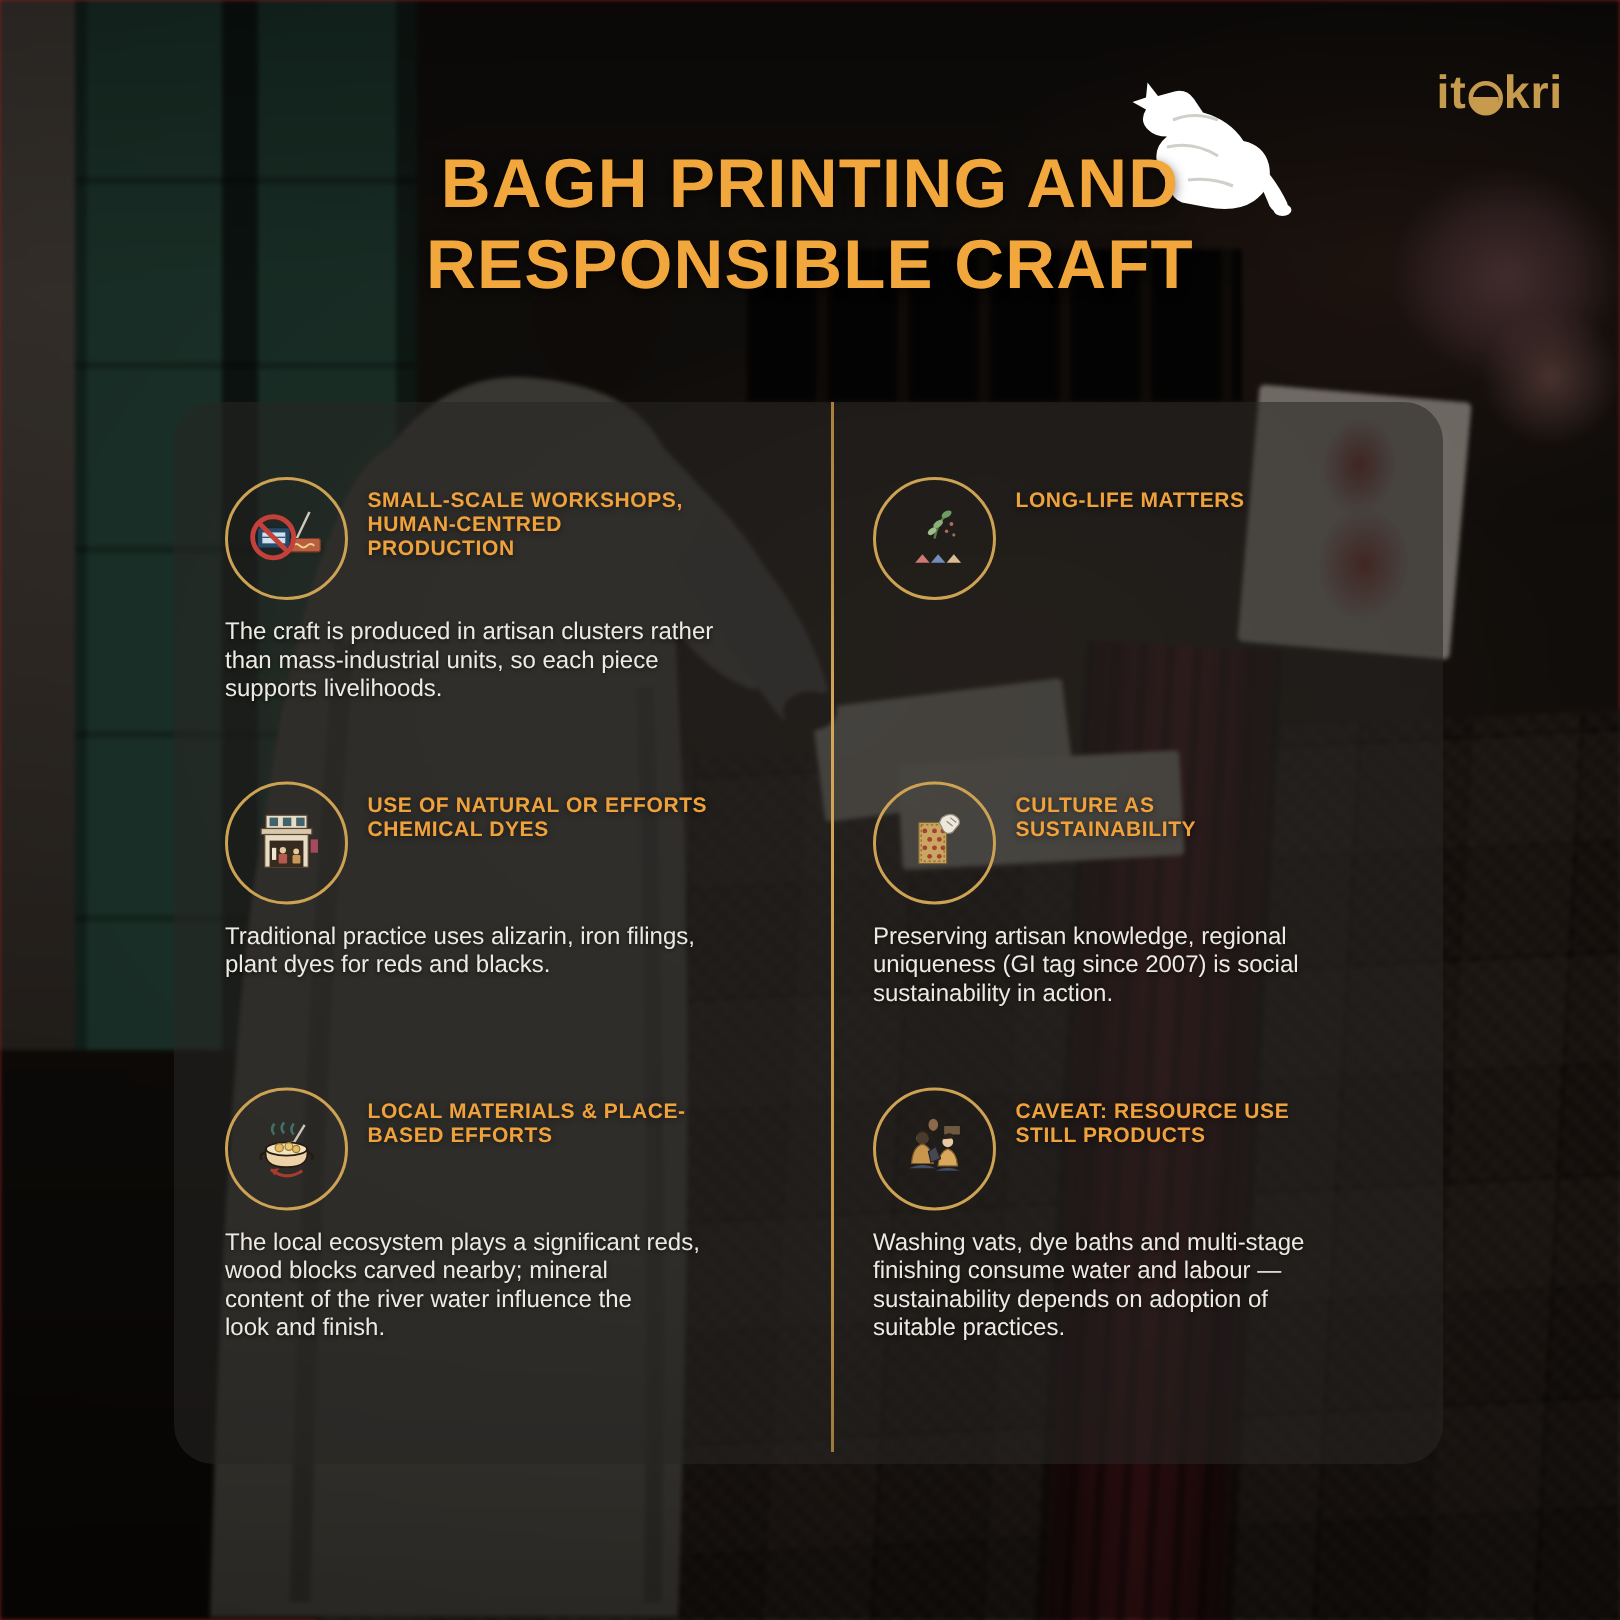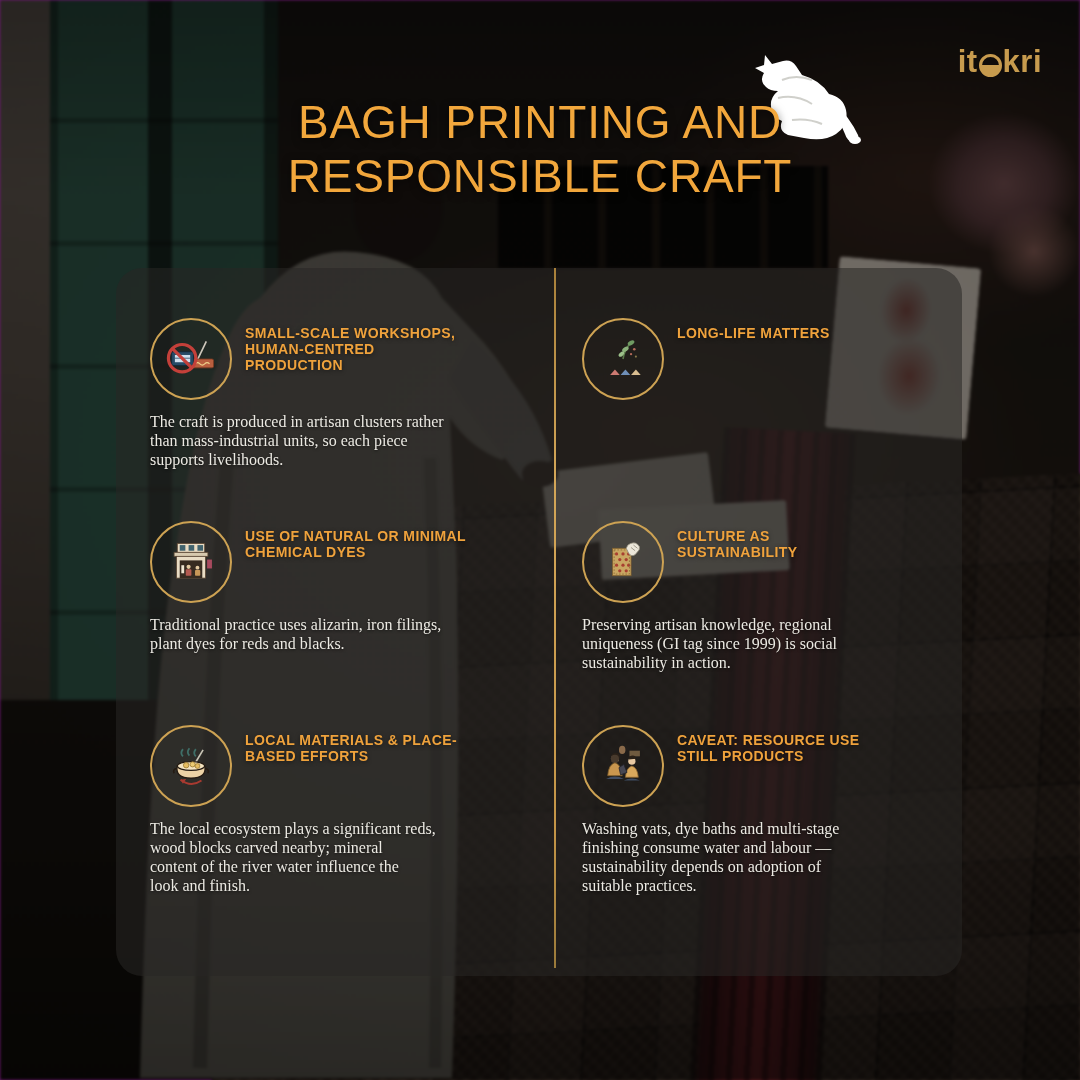--- a/index.html
+++ b/index.html
@@ -1,17 +1,17 @@
 <!DOCTYPE html>
 <html><head>
 <meta charset="utf-8">
 <style>
   html,body{margin:0;padding:0;background:#000;}
   #canvas{position:relative;width:1080px;height:1080px;overflow:hidden;
-          font-family:"Liberation Sans",sans-serif;background:#701a75;}
+          font-family:"Liberation Sans",sans-serif;background:#7f1d1d;}
 
   
   #photo{position:absolute;inset:0;filter:blur(1.5px);}
   .bg-room{position:absolute;inset:0;
     background:
       radial-gradient(430px 260px at 86% 16%, rgba(64,40,30,.75), transparent 70%),
       radial-gradient(520px 320px at 62% 40%, rgba(74,54,38,.5), transparent 72%),
       linear-gradient(180deg,#191512 0%,#1c1713 30%,#221a14 55%,#17120e 100%);}
   .bg-wall-strip{position:absolute;left:0;top:0;width:54px;height:1080px;
     background:linear-gradient(180deg,#6b625a,#554c44 35%,#352e28 75%,#201b17);}
@@ -58,41 +58,41 @@
       linear-gradient(180deg, rgba(0,0,0,.48) 0, rgba(0,0,0,.3) 18%, rgba(0,0,0,.3) 78%, rgba(0,0,0,.44) 100%),
       radial-gradient(140% 105% at 50% 42%, rgba(8,6,5,.18), rgba(5,4,3,.42));}
 
   
   #brand-logo{position:absolute;top:44px;right:38px;display:flex;align-items:center;
     color:#c79b4e;font-weight:700;font-size:31px;letter-spacing:.5px;}
   #brand-logo .logo-o{display:inline-block;width:17px;height:17px;margin:6px 1px 0;
     border:3px solid #c79b4e;border-radius:50%;
     background:linear-gradient(180deg, transparent 46%, #c79b4e 46%);}
   #page-title{position:absolute;left:130px;top:96px;width:820px;text-align:center;
-    color:#f2a73c;font-size:46px;font-weight:400;line-height:1.17;letter-spacing:.8px;
+    color:#f2a73c;font-size:46px;font-weight:700;line-height:1.17;letter-spacing:.8px;
     white-space:pre-line;text-shadow:0 2px 8px rgba(0,0,0,.55);}
   #tiger{position:absolute;left:742px;top:50px;}
 
   #content-panel{position:absolute;left:116px;top:268px;width:846px;height:708px;
     background:rgba(40,38,36,.55);border-radius:26px;}
   #column-divider{position:absolute;left:554px;top:268px;width:2px;height:700px;
     background:linear-gradient(180deg,#a8803a,#d3a658 30%,#c49547 80%,#9a7a3a);}
 
   .section{position:absolute;}
   .sec-l{left:150px;width:384px;}
   .sec-r{left:582px;width:380px;}
   .row1{top:318px;} .row2{top:521px;} .row3{top:725px;}
   .section-head{display:flex;gap:13px;min-height:88px;align-items:flex-start;}
   .icon-circle{width:78px;height:78px;flex:none;border:2px solid #cda253;border-radius:50%;
     display:flex;align-items:center;justify-content:center;}
   .section-title{padding-top:7px;color:#efa23c;font-size:14px;font-weight:700;
     line-height:1.16;letter-spacing:.4px;white-space:pre-line;
     text-shadow:0 1px 4px rgba(0,0,0,.5);}
   .section-body{margin-top:6px;color:#eceae3;font-size:16px;line-height:19px;
-    white-space:pre-line;text-shadow:0 1px 3px rgba(0,0,0,.6);font-family:Liberation Serif, serif;}
+    white-space:pre-line;text-shadow:0 1px 3px rgba(0,0,0,.6);}
 </style>
 </head>
 <body>
 
 <div id="canvas">
 
   <div id="photo">
     <div class="bg-room"></div>
     <div class="bg-wall-strip"></div>
     <div class="bg-door"></div>
@@ -196,21 +196,21 @@
           <rect x="18" y="29" width="36" height="27" fill="#e9dcc4" stroke="#5a4633"></rect>
           <rect x="22" y="34" width="28" height="22" fill="#372b20"></rect>
           <rect x="24" y="40" width="3.5" height="10" fill="#efe6d2"></rect>
           <circle cx="33" cy="42" r="2.6" fill="#e3c9a0"></circle>
           <rect x="29.5" y="45" width="7" height="8" rx="1" fill="#b45a50"></rect>
           <circle cx="44" cy="43" r="2.4" fill="#e3c9a0"></circle>
           <rect x="41" y="46" width="6.5" height="7" rx="1" fill="#c99858"></rect>
           <rect x="56" y="33" width="6" height="11" fill="#a84a5e"></rect>
         </svg>
       </div>
-      <div class="section-title">USE OF NATURAL OR MINIMAL
+      <div class="section-title">USE OF NATURAL OR EFFORTS
 CHEMICAL DYES</div>
     </div>
     <div class="section-body">Traditional practice uses alizarin, iron filings,
 plant dyes for reds and blacks.</div>
   </div>
 
   <div class="section sec-r row2">
     <div class="section-head">
       <div class="icon-circle">
         <svg width="58" height="58" viewBox="0 0 72 72">
@@ -229,21 +229,21 @@
           </g>
           <rect x="25" y="21" width="19" height="30" fill="none" stroke="#8a6a34" stroke-dasharray="2 2"></rect>
           <path d="M42 15 q7 -5 12 -1 q4 3 2 7 l-5 6 q-5 3 -8 -2 l-3 -6 z" fill="#ece7da" stroke="#8d8878"></path>
           <path d="M46 18 l5 4 M49 15 l5 4" stroke="#8d8878" stroke-width="1" fill="none"></path>
         </svg>
       </div>
       <div class="section-title">CULTURE AS
 SUSTAINABILITY</div>
     </div>
     <div class="section-body">Preserving artisan knowledge, regional
-uniqueness (GI tag since 1999) is social
+uniqueness (GI tag since 2007) is social
 sustainability in action.</div>
   </div>
 
   <div class="section sec-l row3">
     <div class="section-head">
       <div class="icon-circle">
         <svg width="58" height="58" viewBox="0 0 72 72">
           <path d="M26 24 q-4 -4 0 -9 M34 23 q-4 -4 0 -9 M42 24 q-4 -4 0 -9" stroke="#3f6f68" stroke-width="2.2" fill="none"></path>
           <line x1="51" y1="16" x2="42" y2="31" stroke="#c9c4b6" stroke-width="2"></line>
           <ellipse cx="41" cy="32" rx="3.2" ry="2.2" fill="#c9c4b6"></ellipse>

